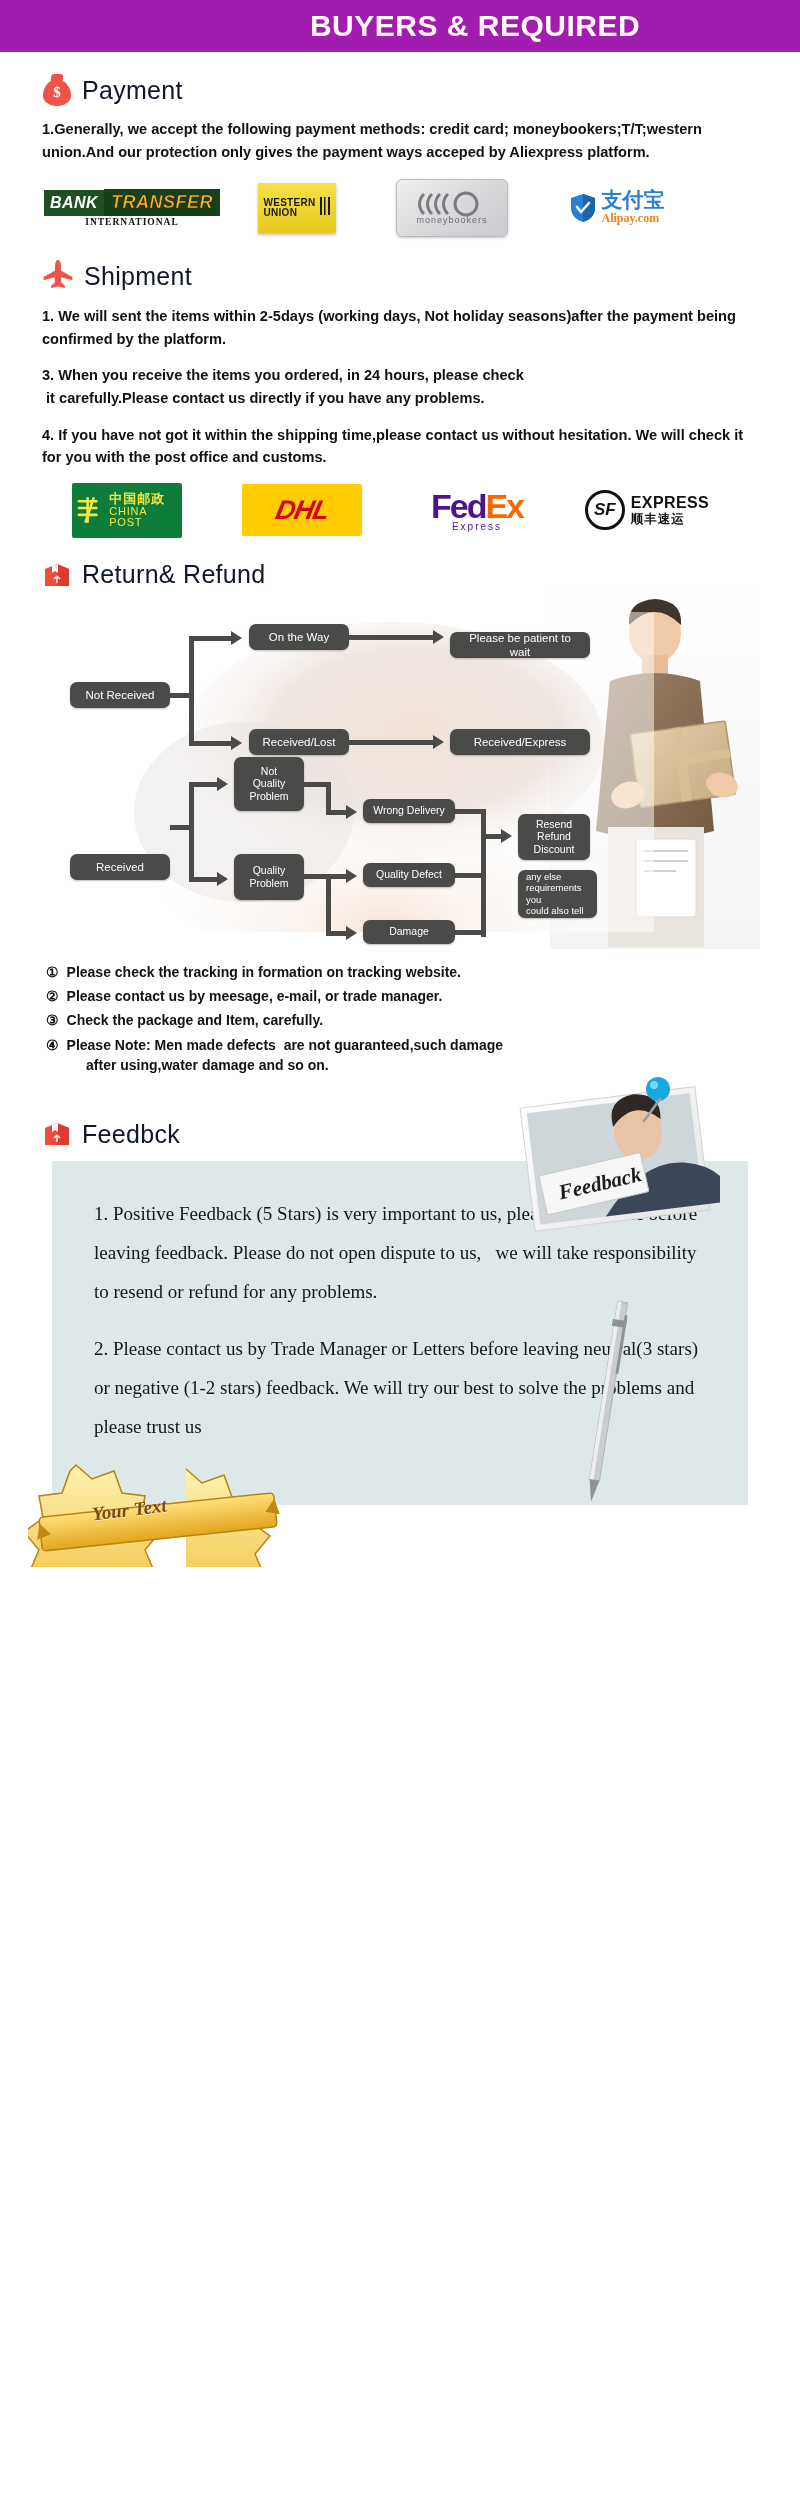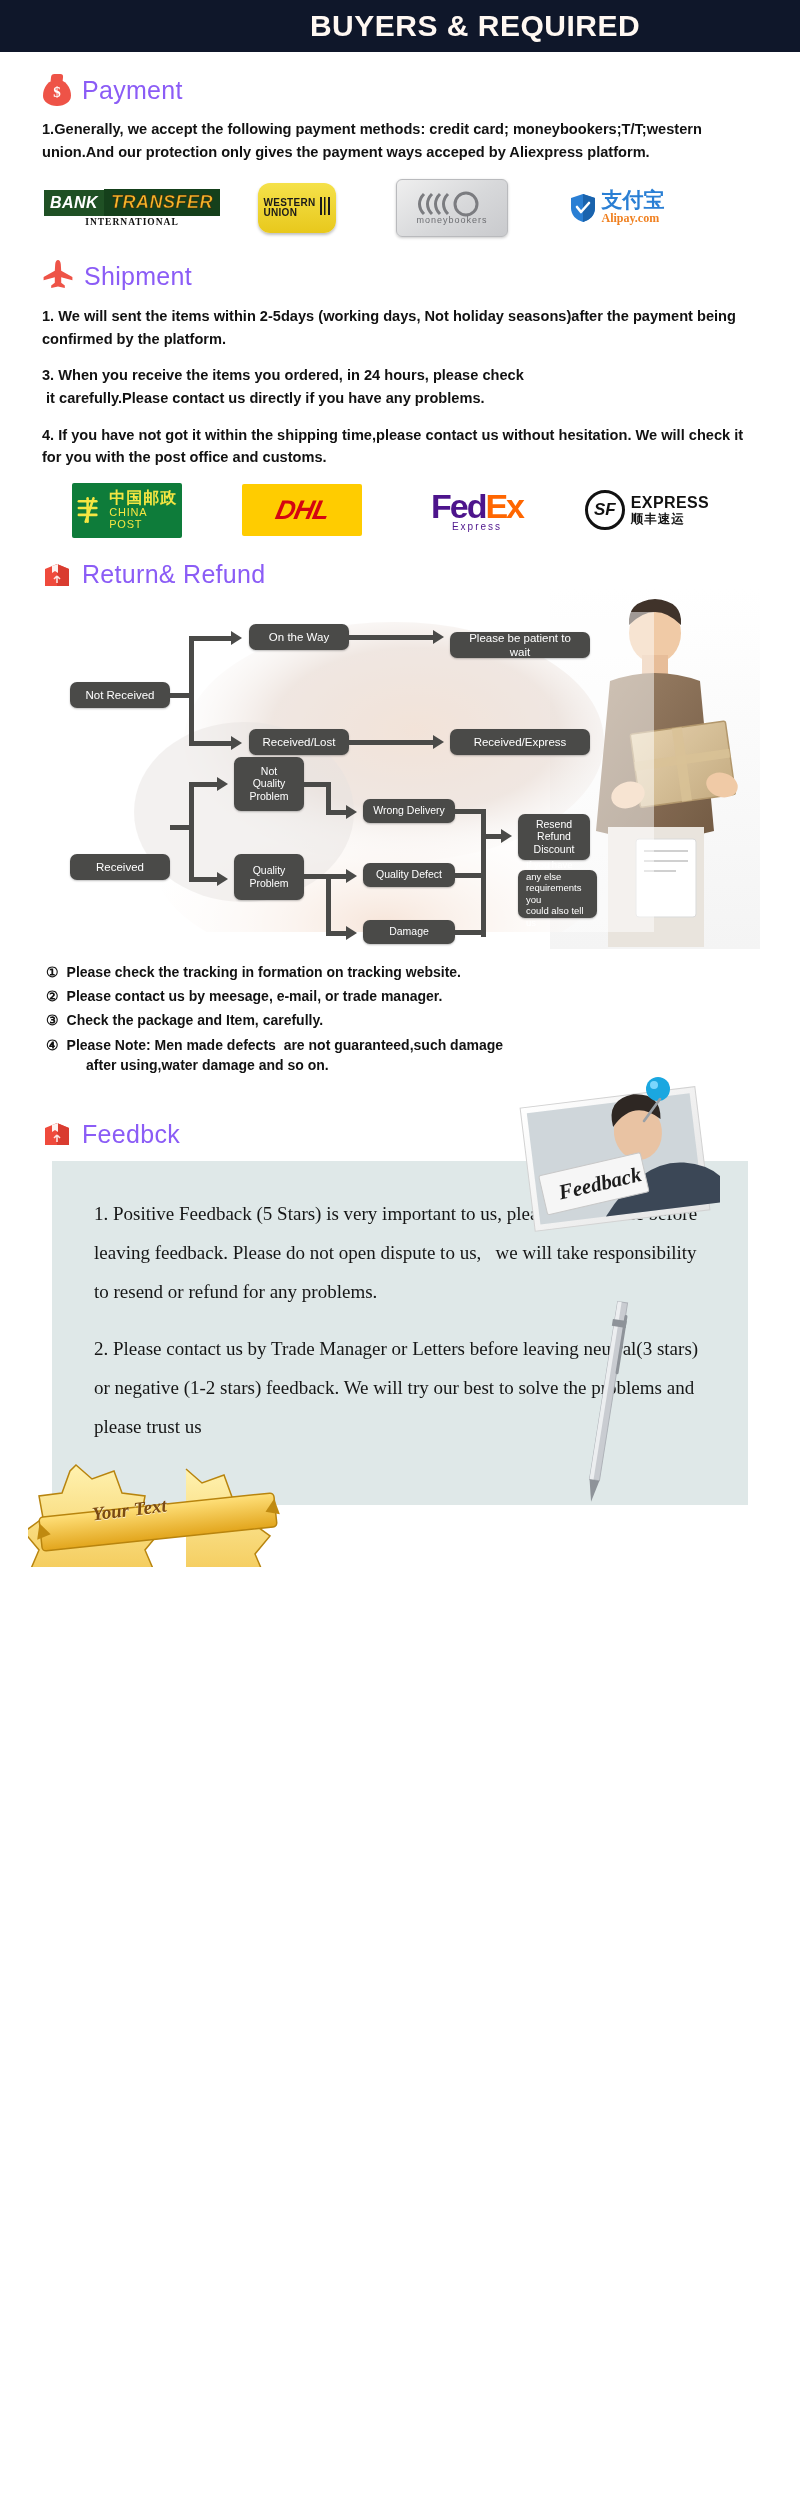--- a/index.html
+++ b/index.html
@@ -8,21 +8,21 @@
     width: 800px;
     font-family: "Liberation Sans", sans-serif;
     background: #ffffff;
     color: #1a1a1a;
     -webkit-font-smoothing: antialiased;
   }
   .page { position: relative; width: 800px; overflow: hidden; background:#fff; }
 
   
   .banner {
-    background: #0f172a;
+    background: #a21caf;
     height: 52px;
     display: flex;
     align-items: center;
     justify-content: center;
     padding-left: 150px;
   }
   .banner-title {
     color: #fff8f2;
     font-size: 30px;
     font-weight: bold;
@@ -32,21 +32,21 @@
 
   
   .section { position: relative; padding: 0 34px; }
   .sec-head {
     display: flex;
     align-items: center;
     gap: 10px;
     margin: 22px 0 12px 8px;
   }
   .sec-head .label {
-    color: #8b5cf6;
+    color: #0f172a;
     font-size: 25px;
     font-weight: normal;
     letter-spacing: .3px;
   }
 
   
   .ico { flex: 0 0 auto; display:inline-block; }
   .ico-bag { width: 30px; height: 32px; position: relative; }
   .ico-bag .knot {
     position:absolute; left:9px; top:0; width:12px; height:7px;
@@ -102,21 +102,21 @@
     background:#15401b; color:#f3b52a; font-weight:bold; font-size:18px;
     padding:3px 7px; letter-spacing:.5px; font-style:italic;
     -webkit-text-stroke: 0.5px #3a1a05;
   }
   .bank-sub { font-size:9.5px; font-weight:bold; letter-spacing:1px; color:#111; font-family:"Liberation Serif", serif; margin-top:1px;}
 
   
   .l-wu { width: 150px; }
   .wu-card {
     width:78px; height:50px; background:linear-gradient(180deg,#f5e14a,#e8c81c);
-    border-radius:12px; display:flex; align-items:center; justify-content:center;
+    border-radius:0; display:flex; align-items:center; justify-content:center;
     box-shadow: 0 2px 3px rgba(0,0,0,.25);
   }
   .wu-text { font-size:10px; font-weight:bold; line-height:1.02; color:#1a1a1a; letter-spacing:.3px;}
   .wu-bars { display:inline-block; margin-left:3px; vertical-align:middle; }
 
   
   .l-mb { width: 160px; }
   .mb-card {
     width:112px; height:58px; border-radius:6px;
     background:linear-gradient(145deg,#efefef,#d7d8da 55%,#c9cacd);
@@ -133,21 +133,21 @@
   .alipay-cn { font-size:21px; font-weight:bold; color:#2a7fd4; font-family:"DejaVu Sans", sans-serif; line-height:1;}
   .alipay-com { font-size:12px; color:#f08020; font-weight:bold; font-family:"Liberation Serif", serif; }
 
   
   .couriers { display:flex; align-items:center; margin:14px 0 10px 8px; gap:0;}
   .chinapost {
     width:110px; height:55px; background:#0e7c3a; border-radius:2px;
     display:flex; align-items:center; justify-content:center; gap:4px;
   }
   .cp-txt { color:#f5e642; text-align:left; line-height:1.05;}
-  .cp-cn { font-size:16px; font-weight:bold; font-family:"DejaVu Sans", sans-serif; letter-spacing:1px;}
+  .cp-cn { font-size:13px; font-weight:bold; font-family:"DejaVu Sans", sans-serif; letter-spacing:1px;}
   .cp-en { font-size:11px; letter-spacing:.8px; }
   .dhl {
     width:120px; height:52px; background:#ffcc00; border-radius:2px;
     display:flex; align-items:center; justify-content:center;
   }
   .dhl-txt { color:#d40511; font-size:27px; font-weight:bold; font-style:italic; letter-spacing:-1px; transform: skewX(-12deg); }
   .fedex { text-align:center; }
   .fedex-word { font-size:34px; font-weight:bold; letter-spacing:-2px; line-height:1;}
   .fedex-word .fed { color:#4d148c; }
   .fedex-word .ex { color:#ff6600; }

